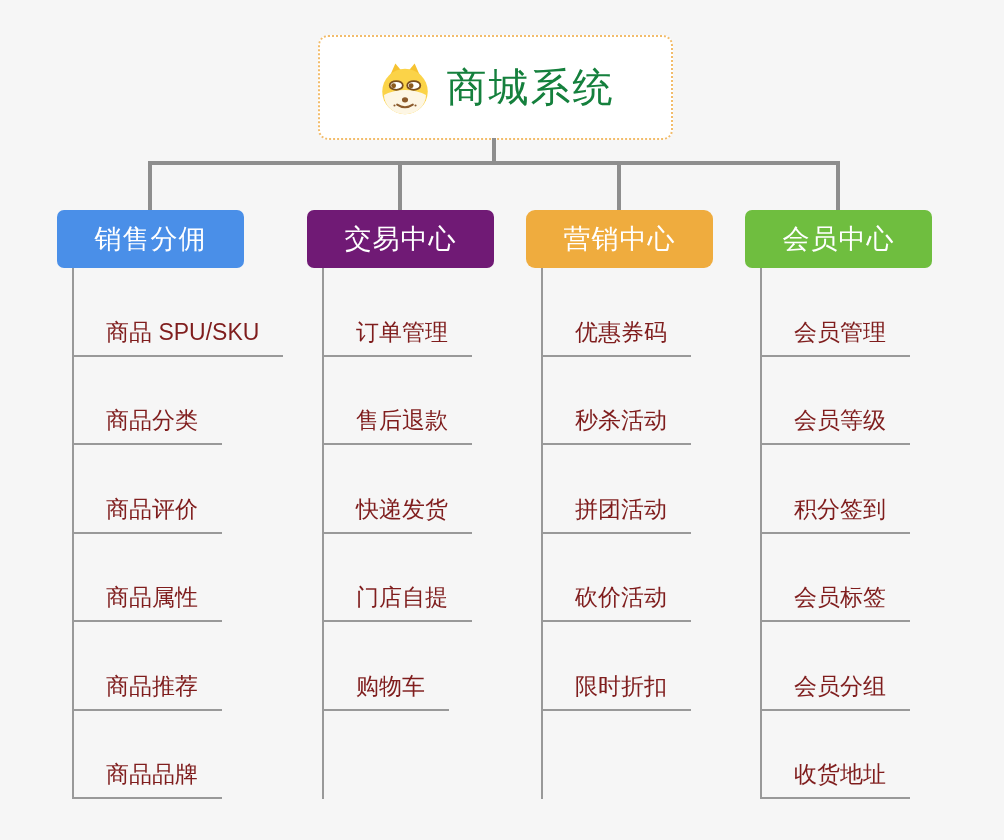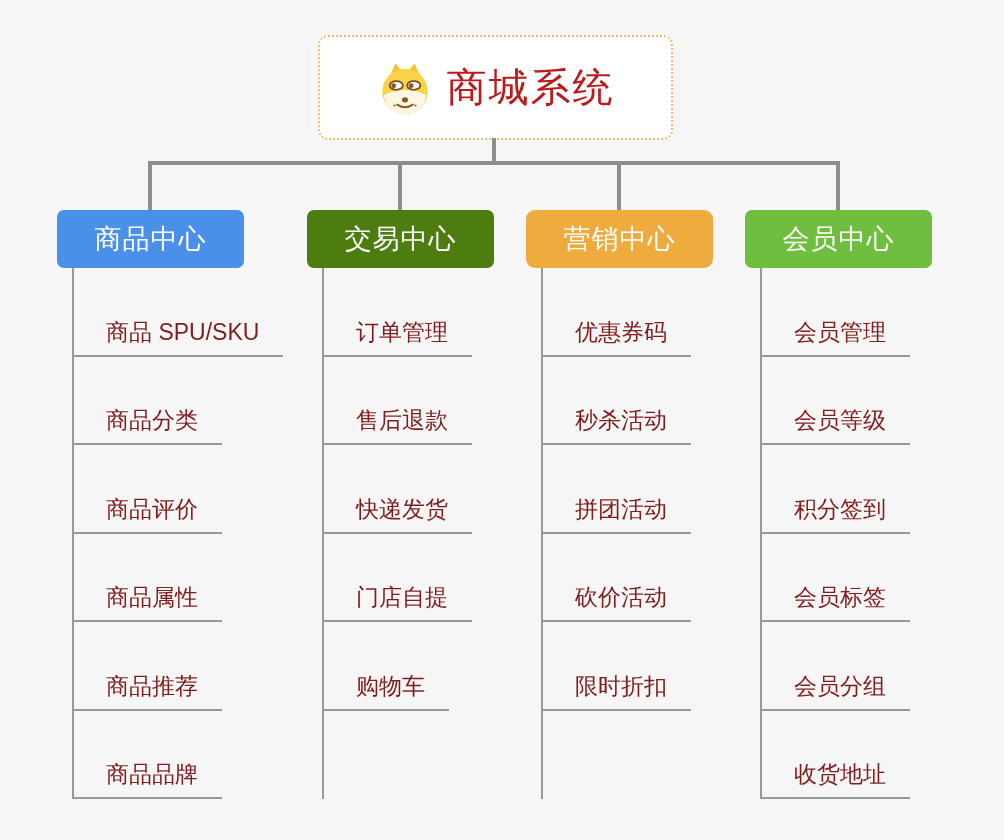--- a/index.html
+++ b/index.html
@@ -19,21 +19,21 @@
     left:318px;top:35px;width:355px;height:105px;
     background:#ffffff;
     border:2px dotted #f2bc6b;
     border-radius:10px;
     box-sizing:border-box;
     display:flex;align-items:center;justify-content:center;
     gap:14px;
   }
   .root-title{
     font-size:40px;
-    color:#b91c1c;
+    color:#15803d;
     letter-spacing:2px;
     white-space:nowrap;
   }
   .root-icon{width:56px;height:56px;flex:0 0 auto;}
   
   .line{position:absolute;background:#8e8e8e;}
   .root-stem{left:492px;top:138px;width:4px;height:25px;}
   .bus{left:148px;top:161px;width:692px;height:4px;}
   .drop{top:161px;width:4px;height:49px;}
   .drop-0{left:148px;}
@@ -42,21 +42,21 @@
   .drop-3{left:836px;}
   
   .branch-box{
     position:absolute;top:210px;width:187px;height:58px;
     border-radius:7px;
     display:flex;align-items:center;justify-content:center;
     color:#ffffff;font-size:27px;letter-spacing:1px;
     box-sizing:border-box;
   }
   .branch-box-0{left:57px;background:#4a8fe8;}
-  .branch-box-1{left:307px;background:#4d7c0f;}
+  .branch-box-1{left:307px;background:#701a75;}
   .branch-box-2{left:526px;background:#efac3e;border-radius:9px;}
   .branch-box-3{left:745px;background:#6fbe3f;}
   
   .column{
     position:absolute;top:268px;width:215px;height:531px;
   }
   .column-0{left:72px;}
   .column-1{left:322px;}
   .column-2{left:541px;}
   .column-3{left:760px;}
@@ -101,21 +101,21 @@
   </div>
 
   <div class="line root-stem"></div>
   <div class="line bus"></div>
   <div class="line drop drop-0"></div>
   <div class="line drop drop-1"></div>
   <div class="line drop drop-2"></div>
   <div class="line drop drop-3"></div>
 
   <div class="branch-box branch-box-0">
-    <span>商品中心</span>
+    <span>销售分佣</span>
   </div>
   <div class="branch-box branch-box-1">
     <span>交易中心</span>
   </div>
   <div class="branch-box branch-box-2">
     <span>营销中心</span>
   </div>
   <div class="branch-box branch-box-3">
     <span>会员中心</span>
   </div>

